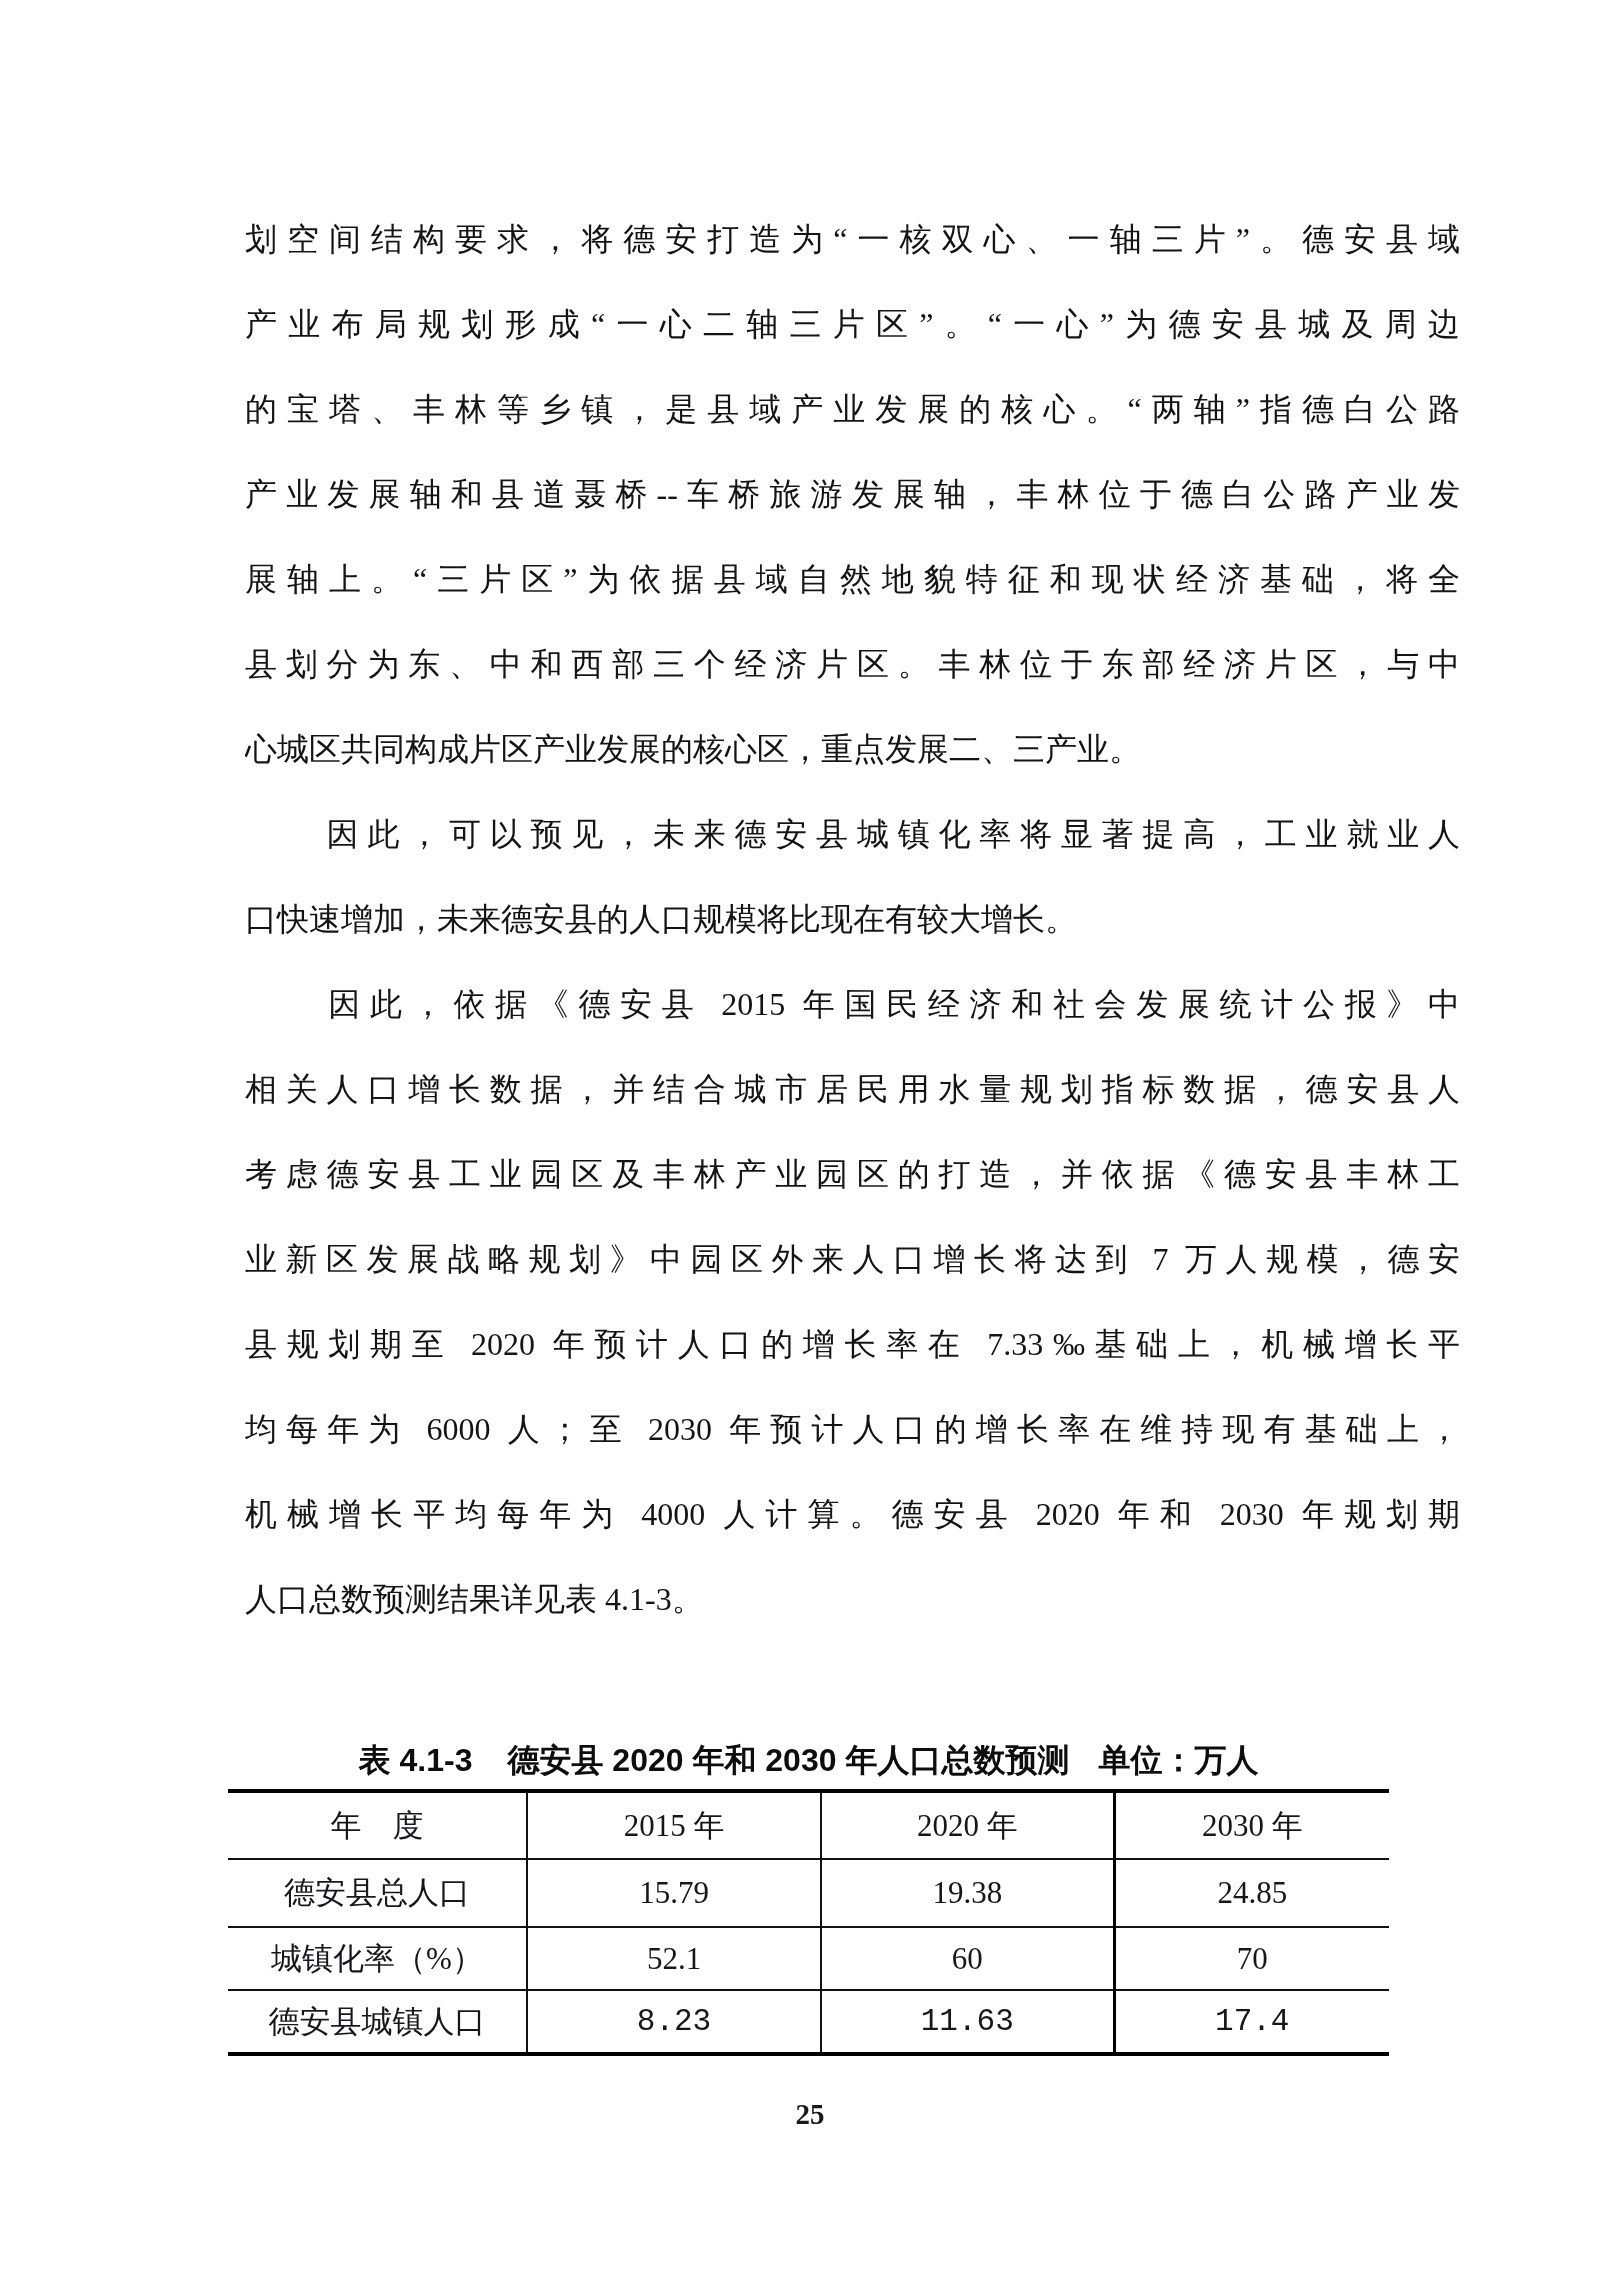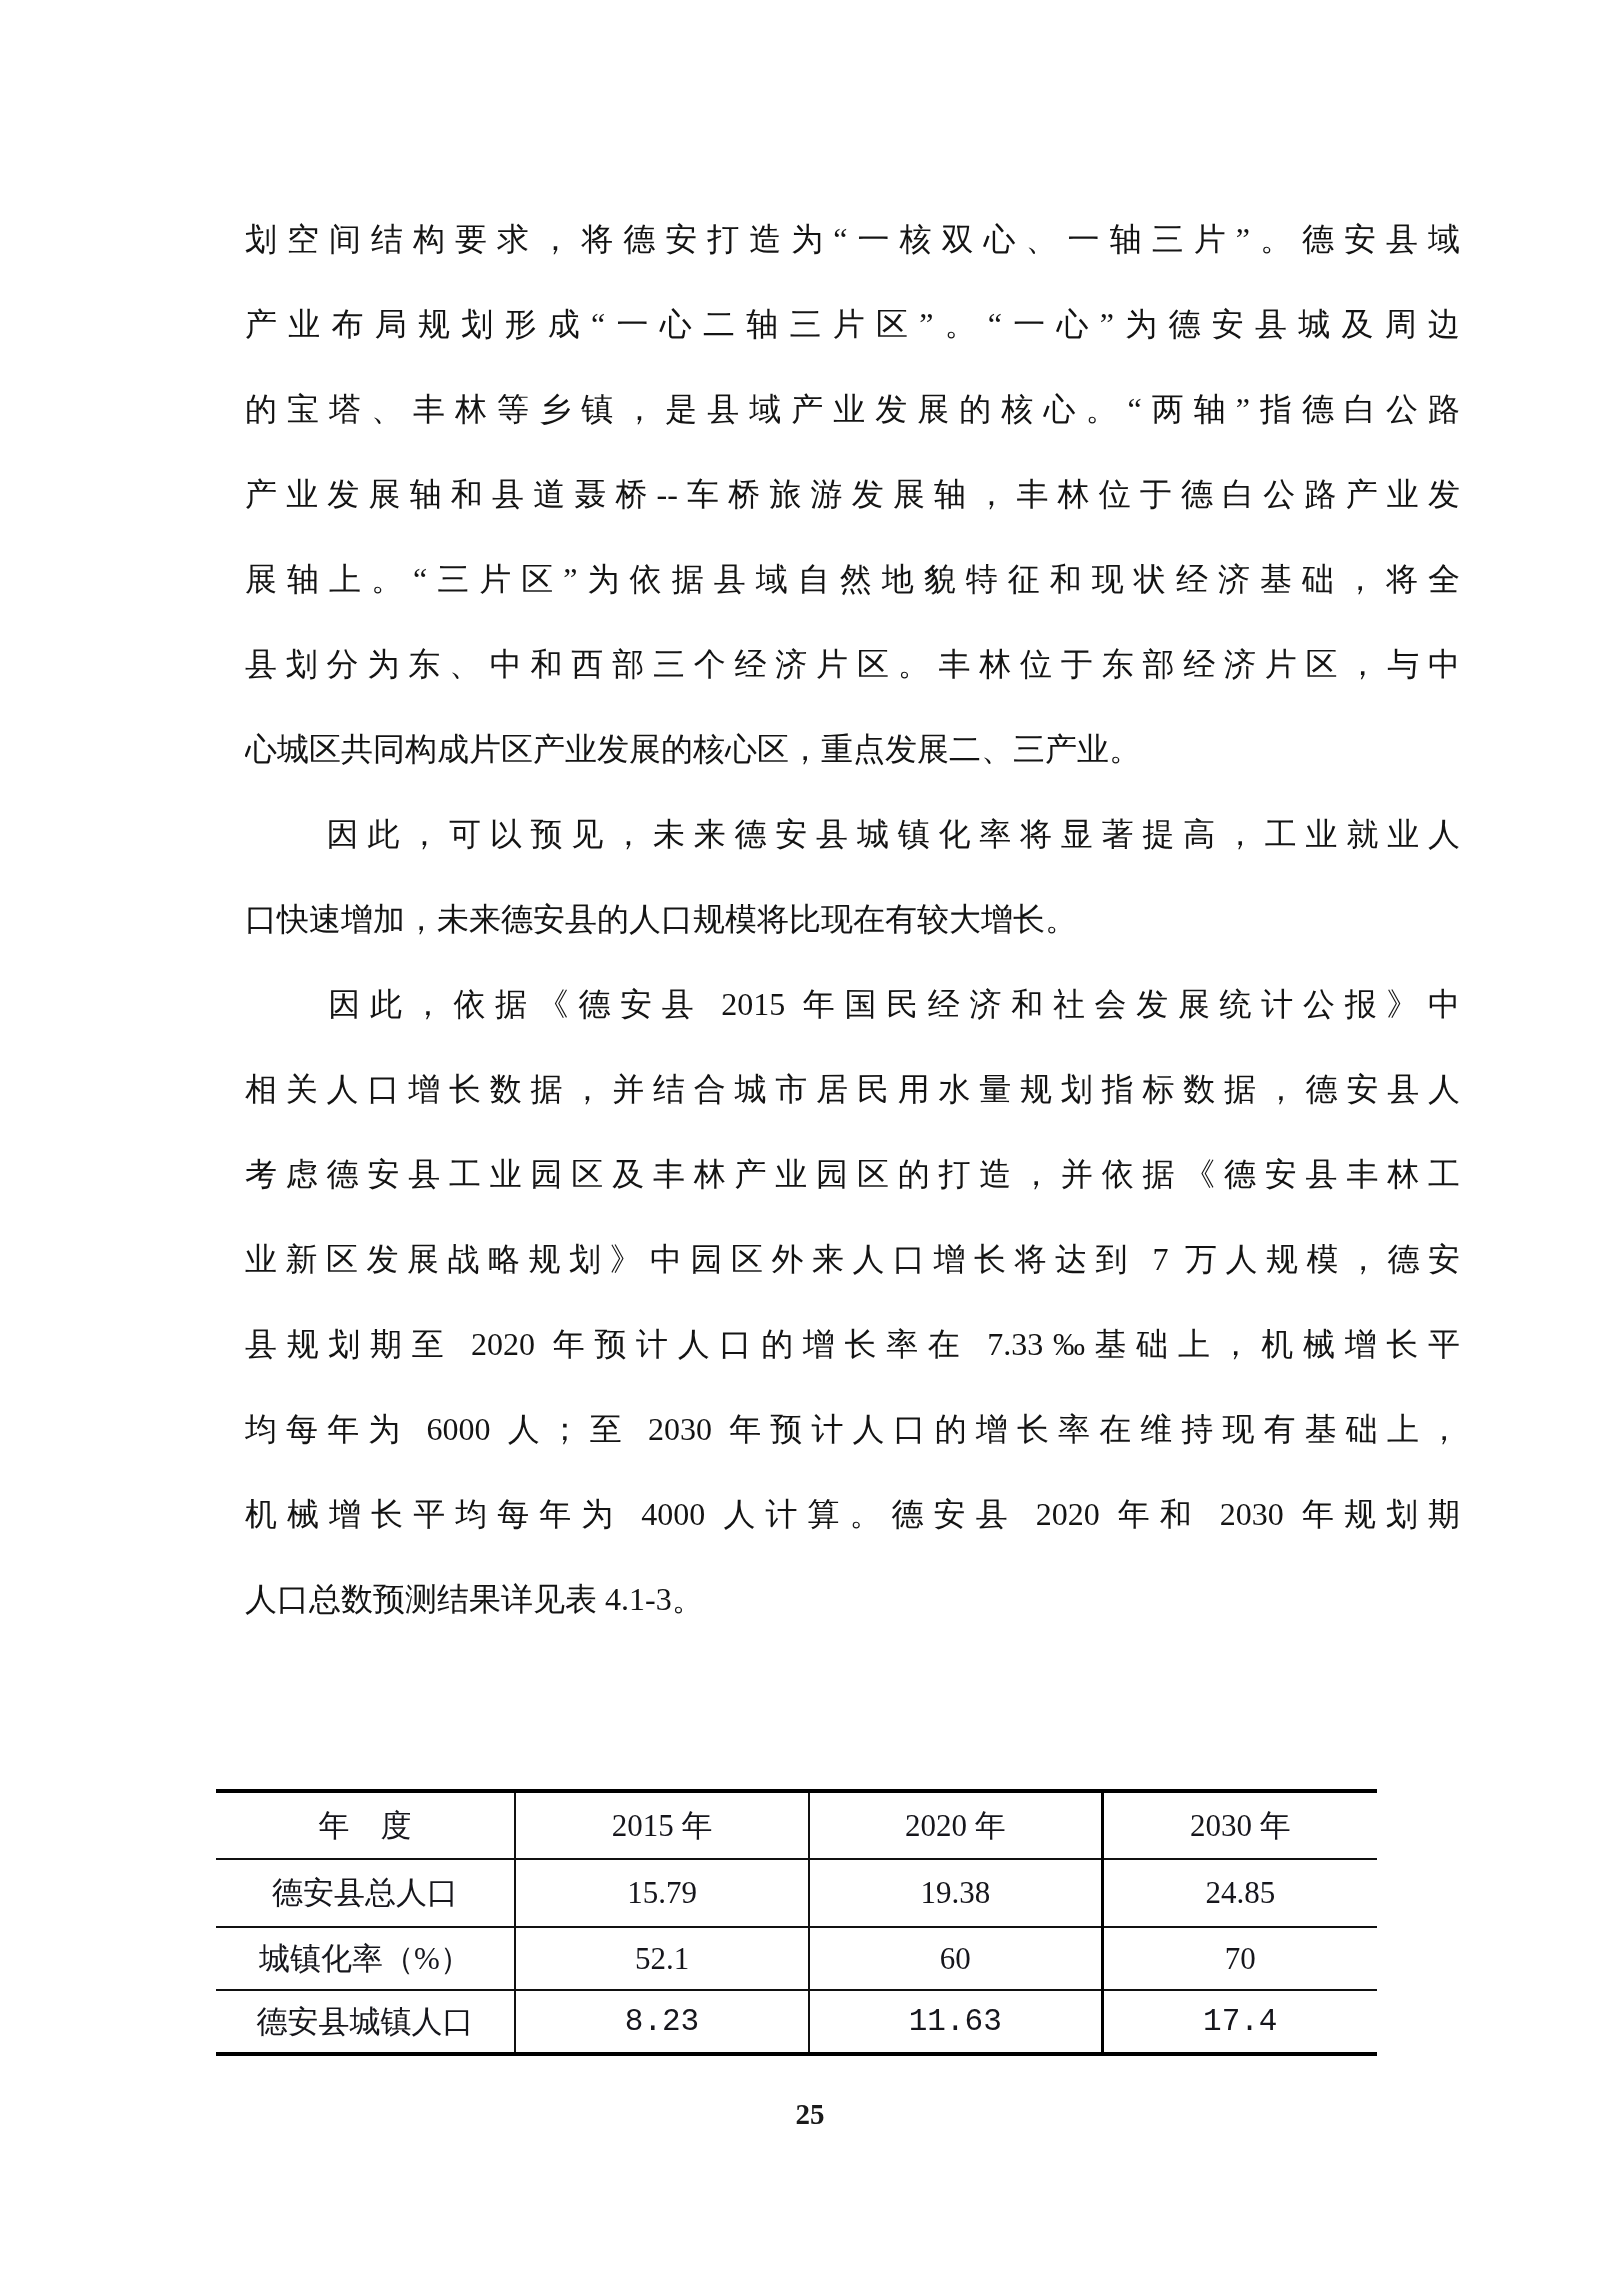--- a/index.html
+++ b/index.html
@@ -43,21 +43,21 @@
       font-weight: bold;
       font-size: 32px;
       color: #0d0d0d;
       white-space: nowrap;
     }
     .caption .cap-label { margin-right: 35px; }
     .caption .cap-unit  { margin-left: 29px; }
     
     .pop-table {
       position: absolute;
-      left: 216px;
+      left: 228px;
       top: 1789px;
       width: 1161px;
       border-collapse: collapse;
       table-layout: fixed;
       font-family: "Liberation Serif", "DejaVu Serif", serif;
       font-size: 31px;
       color: #16161c;
       border-top: 4.9px solid #000;
       border-bottom: 4.9px solid #000;
     }
@@ -106,20 +106,23 @@
     <div class="line">　　因此，依据《德安县 2015 年国民经济和社会发展统计公报》中</div>
     <div class="line">相关人口增长数据，并结合城市居民用水量规划指标数据，德安县人</div>
     <div class="line">考虑德安县工业园区及丰林产业园区的打造，并依据《德安县丰林工</div>
     <div class="line">业新区发展战略规划》中园区外来人口增长将达到 7 万人规模，德安</div>
     <div class="line">县规划期至 2020 年预计人口的增长率在 7.33‰基础上，机械增长平</div>
     <div class="line">均每年为 6000 人；至 2030 年预计人口的增长率在维持现有基础上，</div>
     <div class="line">机械增长平均每年为 4000 人计算。德安县 2020 年和 2030 年规划期</div>
     <div class="line para-end">人口总数预测结果详见表 4.1-3。</div>
   </div>
 
+  <div class="caption">
+    <span class="cap-label">表 4.1-3</span><span class="cap-title">德安县 2020 年和 2030 年人口总数预测</span><span class="cap-unit">单位：万人</span>
+  </div>
 
   <table class="pop-table">
     <colgroup>
       <col style="width:299px">
       <col style="width:294px">
       <col style="width:293px">
       <col style="width:275px">
     </colgroup>
     <tbody>
       <tr class="h-row">

